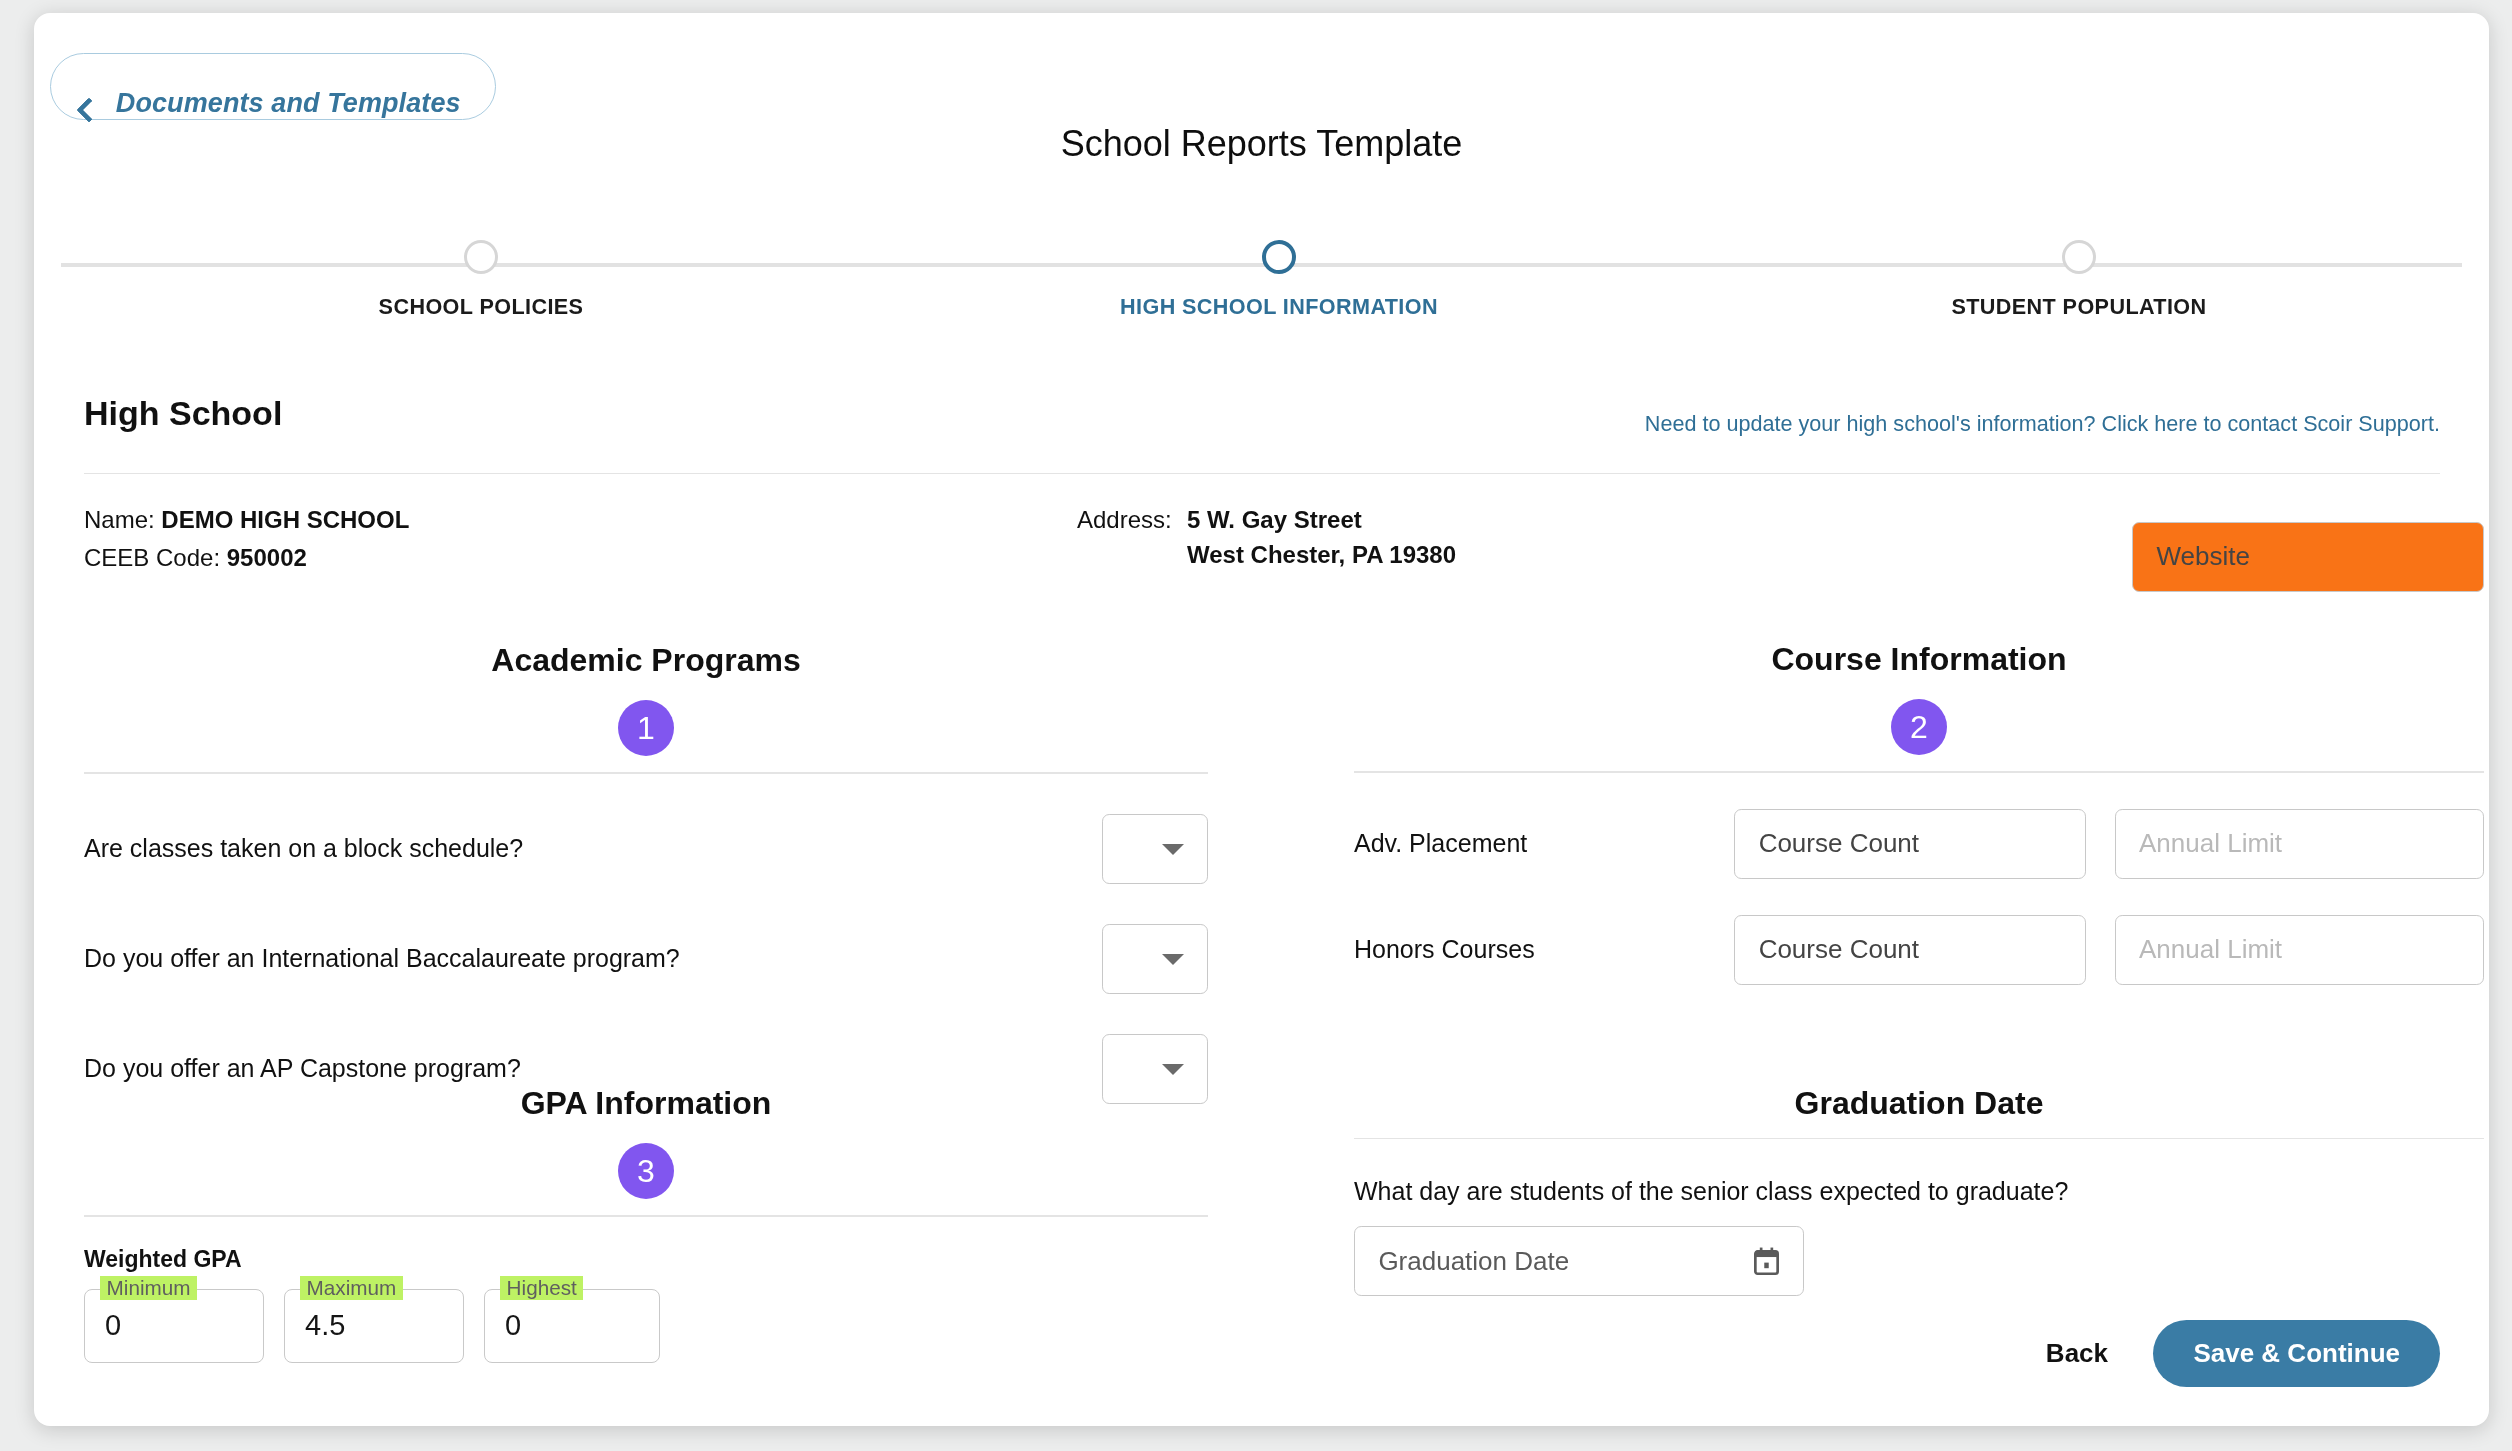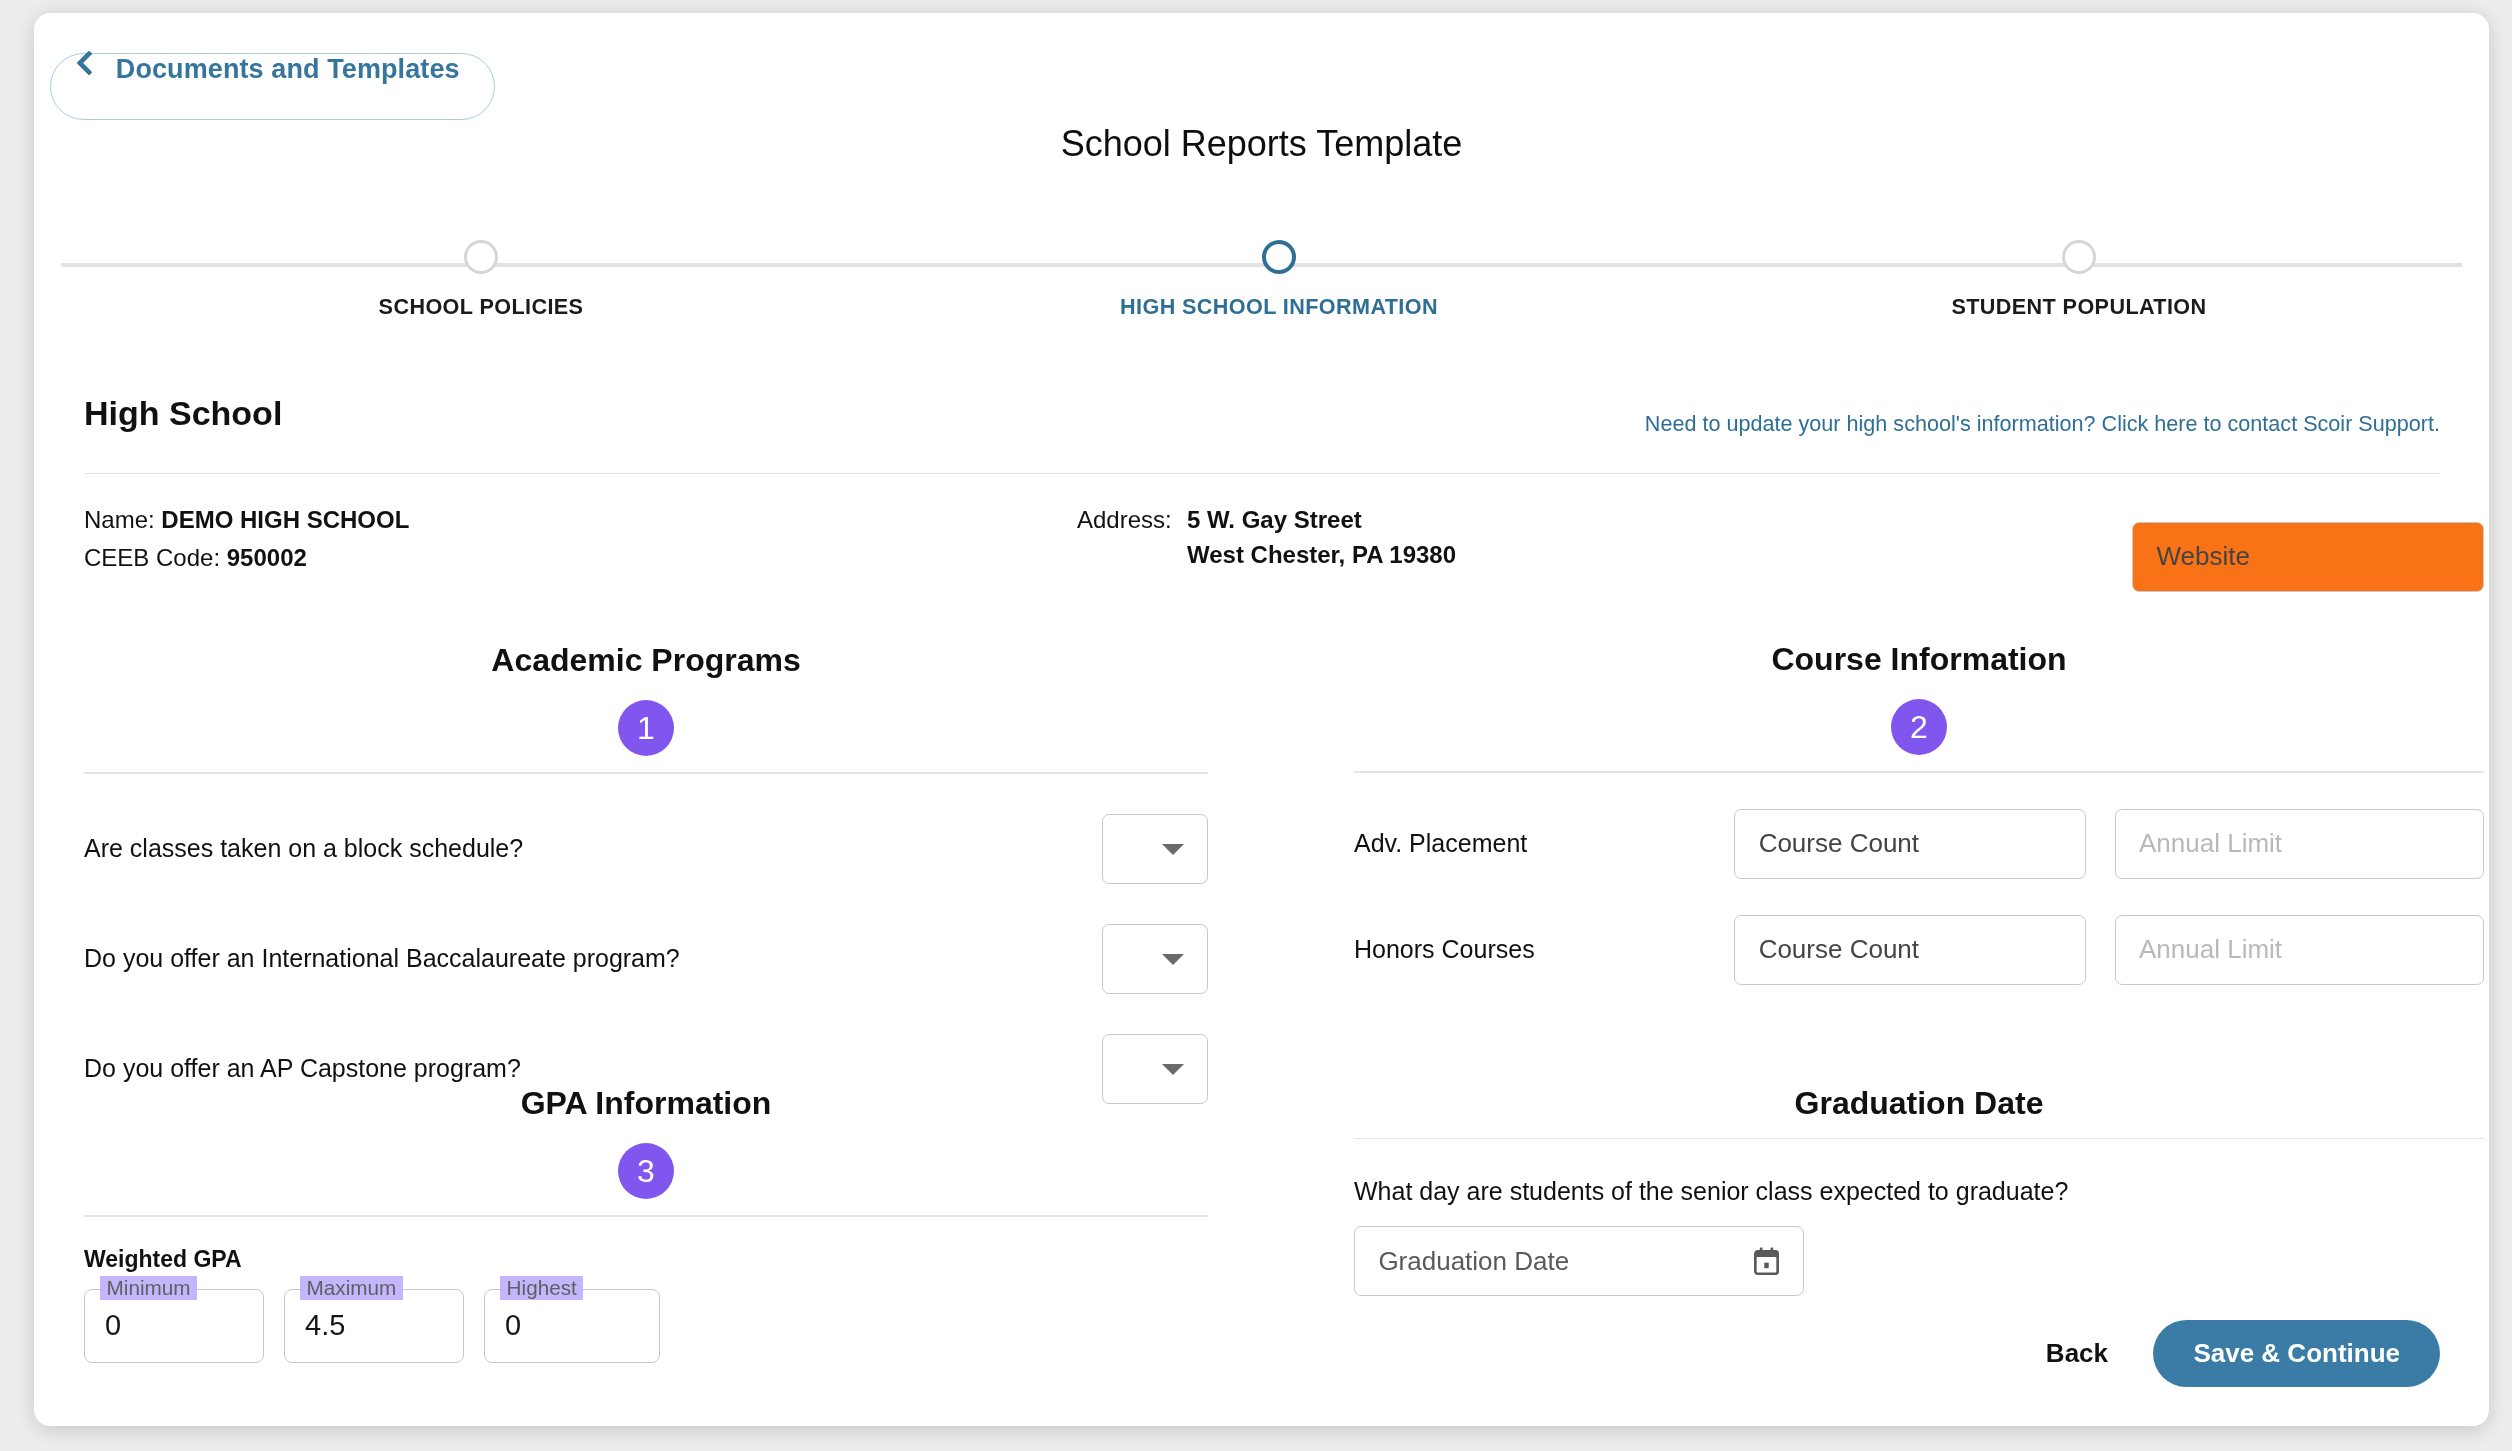--- a/index.html
+++ b/index.html
@@ -26,22 +26,23 @@
 
   
   .back-pill {
     position: absolute;
     left: 16px; top: 40px;
     height: 67px;
     padding: 0 34px 0 23.4px;
     border: 1.8px solid #a9cbdf;
     border-radius: 36px;
     background: #fff;
-    display: flex; align-items: flex-start; gap: 18px;
+    display: flex; align-items: flex-end; gap: 18px;
     cursor: pointer;
+    font-style: italic;
   }
   .chev-left {
     width: 18px; height: 18px;
     border-left: 5.4px solid #36759c;
     border-bottom: 5.4px solid #36759c;
     transform: rotate(45deg);
     margin-left: 5.4px;
     border-radius: 1.8px;
   }
   .back-pill-label {
@@ -175,21 +176,21 @@
   .gpa-sub { margin-top: 29px; font-size: 23px; font-weight: bold; color: #111; }
   .gpa-fields { display: flex; gap: 20px; margin-top: 16px; }
   .outlined {
     position: relative; height: 74px;
     border: 1.8px solid #c9c9c9; border-radius: 8px;
     display: flex; align-items: center; padding: 0 20px;
     background: #fff; cursor: text;
   }
   .outlined .ol-label {
     position: absolute; top: -13.5px; left: 15.3px;
-    background: #c4b5fd; padding: 0 6.3px;
+    background: #bef264; padding: 0 6.3px;
     font-size: 20.7px; color: #5f5f5f;
   }
   .outlined .ol-value { font-size: 29px; color: #151515; }
   .w-gpa-min { width: 180px; }
   .w-gpa-max { width: 180px; }
   .w-gpa-high { width: 176px; }
 
   
   #sec-grad { left: 1320px; top: 1072px; width: 1130px; }
   #sec-grad .sec-rule { width: 1130px; }

